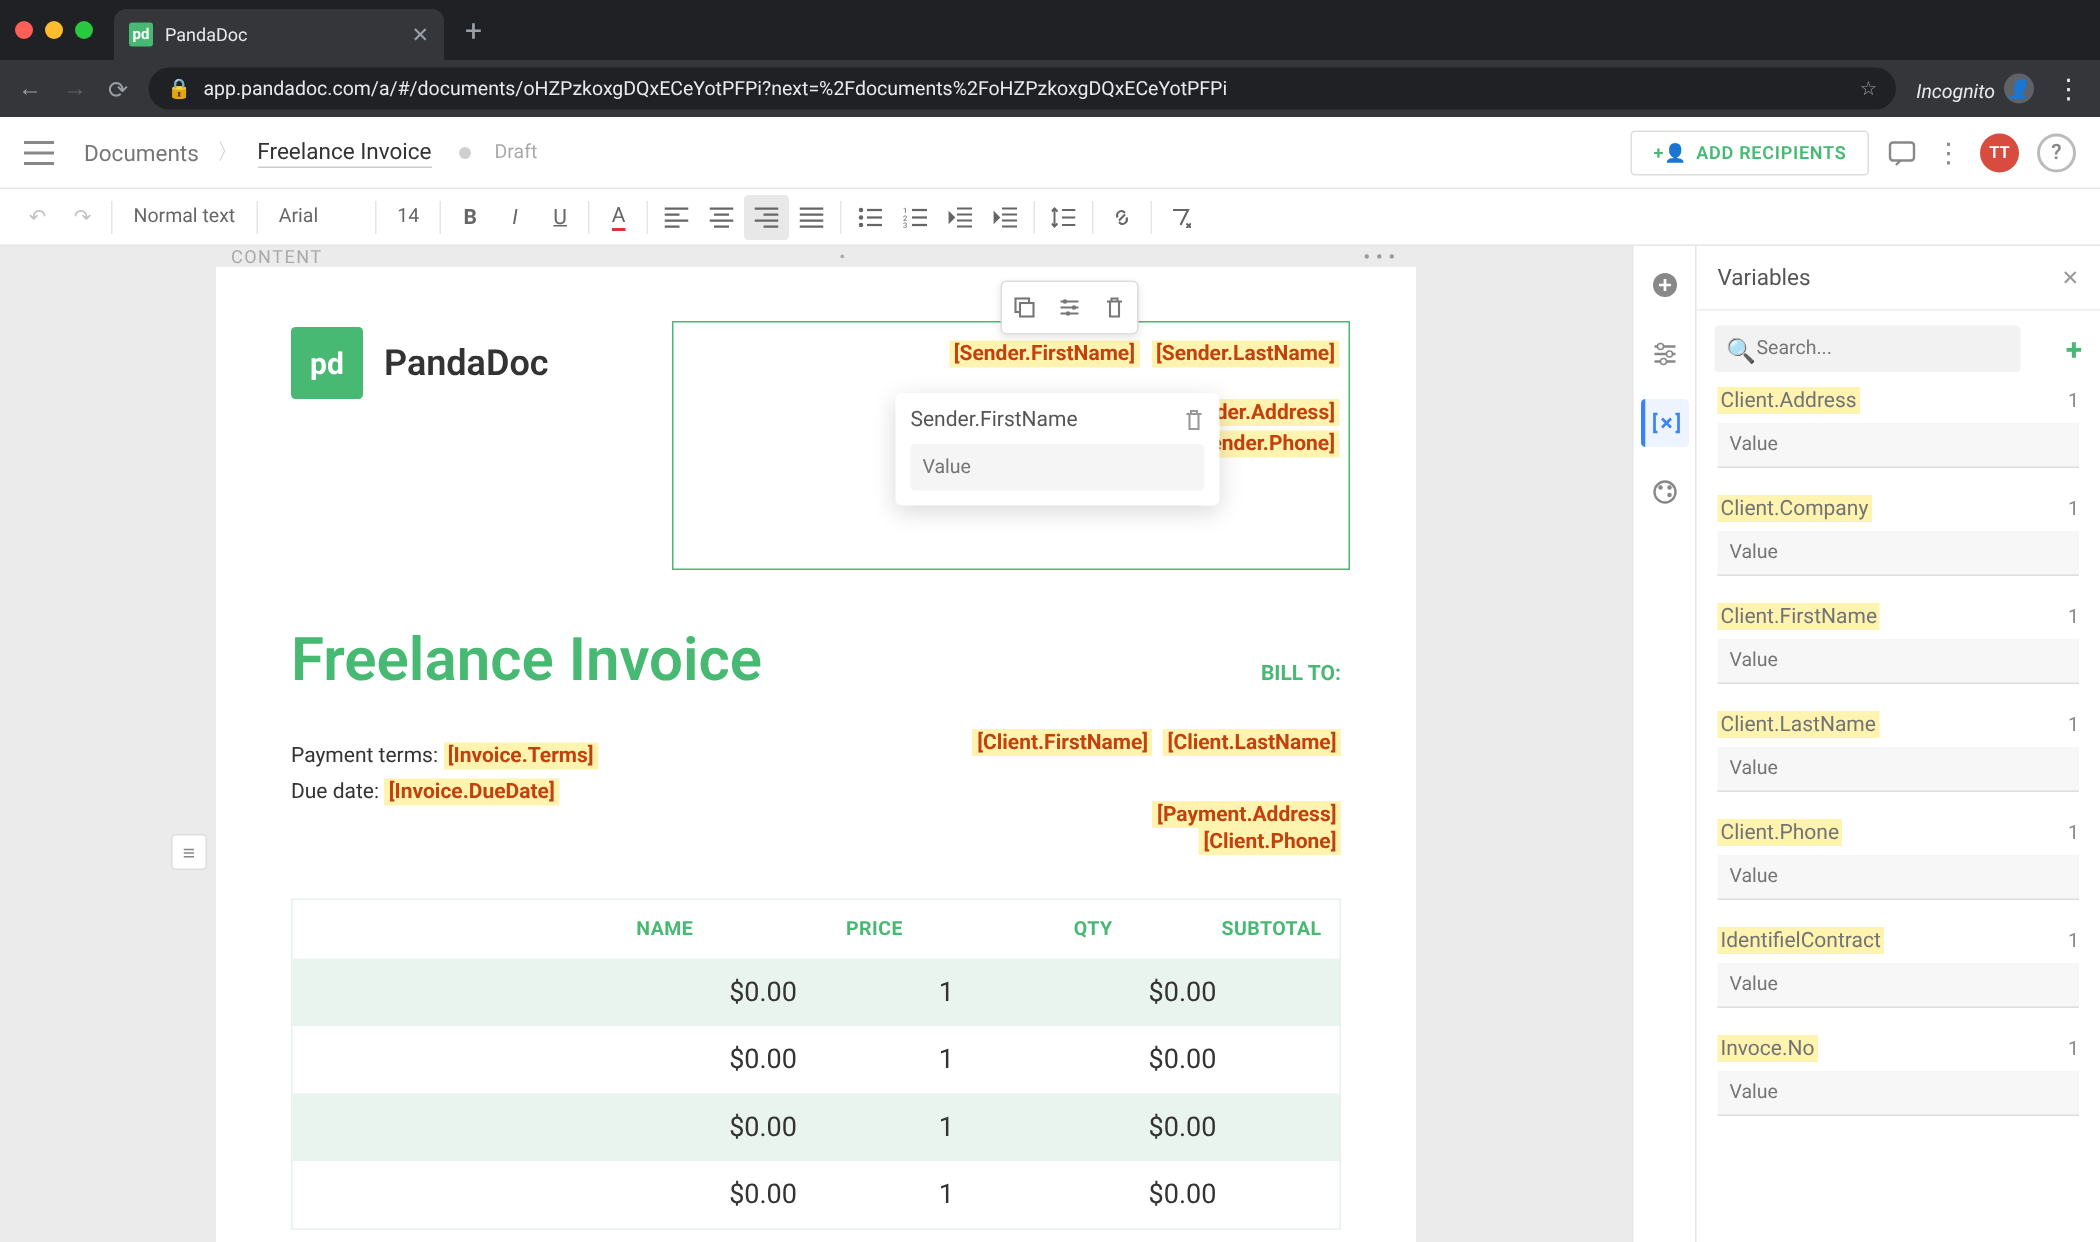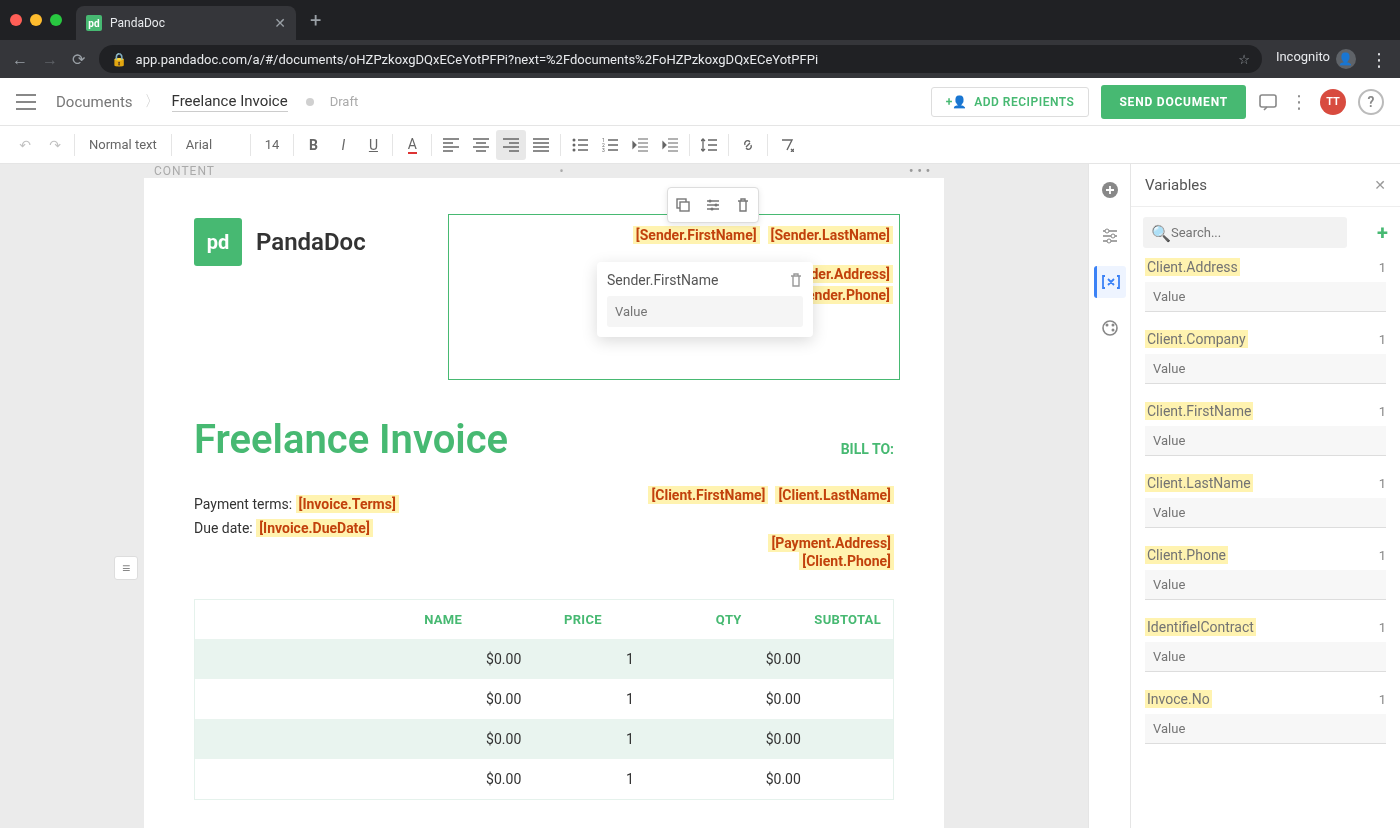--- a/index.html
+++ b/index.html
@@ -16,21 +16,21 @@
 .tab { background: #35363a; height: 34px; display: flex; align-items: center; padding: 0 10px; border-radius: 8px 8px 0 0; min-width: 220px; gap: 8px; color: #e8eaed; font-size: 12px; margin-top: 6px; }
 .tab-favicon { width: 16px; height: 16px; background: #47b972; border-radius: 2px; display: flex; align-items: center; justify-content: center; font-size: 10px; color: #fff; font-weight: bold; }
 .tab-title { flex: 1; }
 .tab-close { color: #9aa0a6; font-size: 14px; cursor: pointer; }
 .new-tab { color: #9aa0a6; font-size: 20px; margin-left: 14px; cursor: pointer; }
 .url-bar-row { height: 38px; background: #35363a; display: flex; align-items: center; padding: 0 12px; gap: 14px; }
 .nav-icon { color: #9aa0a6; font-size: 16px; cursor: pointer; }
 .url-bar { flex: 1; background: #202124; height: 28px; border-radius: 14px; display: flex; align-items: center; padding: 0 12px; gap: 8px; color: #9aa0a6; font-size: 13px; }
 .url-bar .lock { color: #9aa0a6; }
 .url-text { color: #e8eaed; }
-.incognito { display: flex; align-items: flex-start; gap: 6px; color: #e8eaed; font-size: 13px; }
+.incognito { display: flex; align-items: flex-end; gap: 6px; color: #e8eaed; font-size: 13px; font-style: italic; }
 .incognito-icon { width: 20px; height: 20px; background: #5f6368; border-radius: 50%; display: flex; align-items: center; justify-content: center; color: #fff; font-size: 12px; }
 .menu-dots { color: #e8eaed; font-size: 18px; cursor: pointer; }
 
 
 .app-header { height: 48px; background: #fff; display: flex; align-items: center; padding: 0 16px; border-bottom: 1px solid #e5e5e5; }
 .hamburger { margin-right: 20px; cursor: pointer; color: #888; }
 .breadcrumb { display: flex; align-items: center; gap: 12px; font-size: 15px; color: #777; }
 .breadcrumb .chevron { color: #ccc; }
 .breadcrumb .current { color: #333; border-bottom: 1px solid #ccc; padding-bottom: 1px; }
 .status-dot { width: 8px; height: 8px; background: #d0d0d0; border-radius: 50%; margin-left: 6px; }
@@ -81,21 +81,21 @@
 .var-popup-name { font-size: 14px; color: #555; }
 .var-popup input { width: 100%; border: none; background: #f5f5f5; padding: 8px; border-radius: 3px; font-size: 13px; color: #333; outline: none; }
 .trash-icon { color: #999; cursor: pointer; }
 
 
 .drag-handle { position: absolute; left: -30px; top: 378px; width: 24px; height: 24px; background: #fff; border: 1px solid #ddd; border-radius: 3px; display: flex; align-items: center; justify-content: center; color: #888; font-size: 14px; }
 
 
 .inv-table { width: 100%; border-collapse: collapse; margin-top: 28px; border: 1px solid #e5f2ec; }
 .inv-table th { text-align: right; padding: 12px; color: #47b972; font-size: 13px; font-weight: 700; letter-spacing: 0.3px; }
-.inv-table td { padding: 12px; font-size: 14px; color: #333; }
+.inv-table td { padding: 12px; font-size: 18px; color: #333; }
 .inv-table tr:nth-child(odd) { background: #e9f4ef; }
 .inv-table thead tr { background: #fff !important; }
 
 
 .rail { width: 42px; background: #fff; border-left: 1px solid #e5e5e5; display: flex; flex-direction: column; align-items: center; padding-top: 10px; gap: 14px; }
 .rail-btn { width: 32px; height: 32px; display: flex; align-items: center; justify-content: center; color: #888; cursor: pointer; border-radius: 3px; }
 .rail-btn.active { color: #3b82f6; background: #eef4ff; border-left: 3px solid #3b82f6; }
 .rail-bottom { margin-top: auto; margin-bottom: 12px; }
 
 
@@ -163,21 +163,20 @@
     <span class="chevron">〉</span>
     <span class="current">Freelance Invoice</span>
     <span class="status-dot"></span>
     <span class="status-label">Draft</span>
   </div>
   <div class="header-right">
     <button class="btn-outline">
       <span>+👤</span>
       <span>ADD RECIPIENTS</span>
     </button>
-    <button class="btn-primary">SEND DOCUMENT</button>
     <span class="icon-btn">
       <svg width="20" height="20" viewBox="0 0 20 20">
           <rect x="2" y="3" width="16" height="12" rx="2" fill="none" stroke="#888" stroke-width="1.6"></rect>
           <path d="M6 18l3-3" stroke="#888" stroke-width="1.6"></path>
         </svg>
     </span>
     <span class="icon-btn">⋮</span>
     <div class="avatar">TT</div>
     <div class="help-icon">?</div>
   </div>

